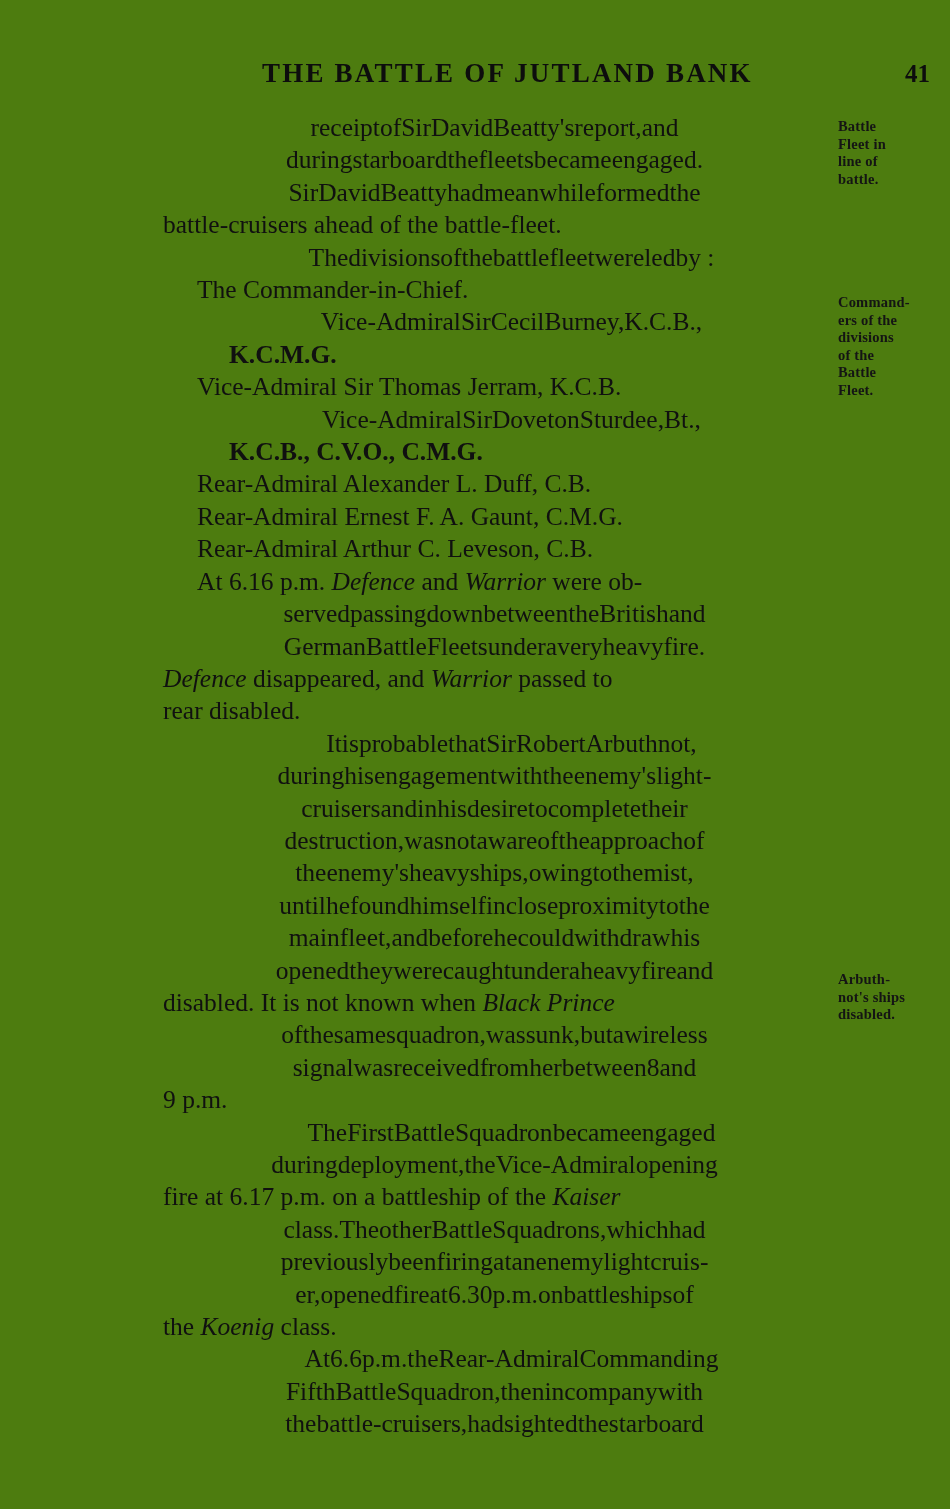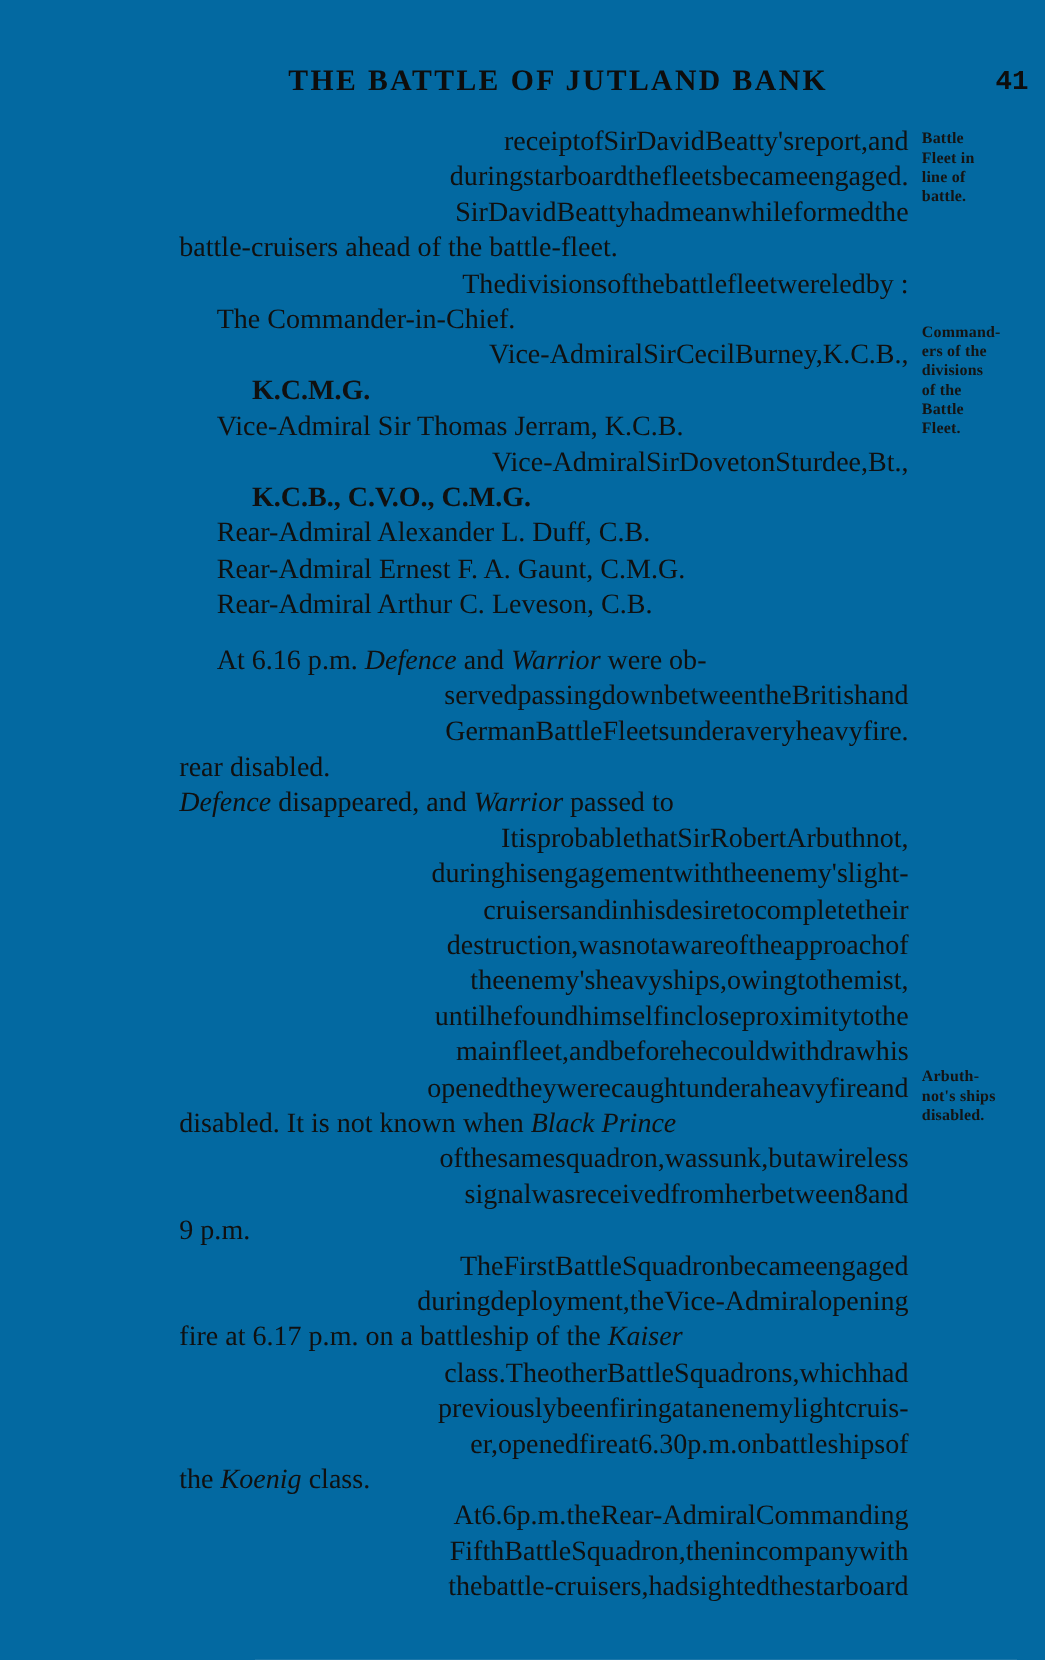--- a/index.html
+++ b/index.html
@@ -4,21 +4,21 @@
 <style>
   html, body {
     margin: 0;
     padding: 0;
     background: #ffffff;
   }
   .page {
     position: relative;
     width: 950px;
     height: 1509px;
-    background: #0369a1;
+    background: #4d7c0f;
     font-family: "Liberation Serif", serif;
     color: #111111;
     overflow: hidden;
   }
 
   
   .running-head {
     position: absolute;
     top: 58px;
     left: 0;
@@ -33,21 +33,21 @@
     font-weight: bold;
     font-size: 27px;
     letter-spacing: 2.2px;
     white-space: nowrap;
     color: #0d0d0d;
   }
   .head-folio {
     position: absolute;
     left: 905px;
     top: 2px;
-    font-family: Liberation Mono, monospace;
+    font-family: Liberation Serif, serif;
     font-weight: bold;
     font-size: 25px;
     color: #0d0d0d;
   }
 
   
   .col {
     position: absolute;
     left: 163px;
     top: 112px;
@@ -56,21 +56,21 @@
   .ln {
     font-size: 25.5px;
     line-height: 32.4px;
     color: #101010;
     white-space: nowrap;
     letter-spacing: 0px;
   }
   
   .just {
     display: flex;
-    justify-content: flex-end;
+    justify-content: center;
     width: 663px;
   }
   .just > span { white-space: pre; }
   .indent { padding-left: 34px; }
   .indent-w { width: 629px; }
   .indent2 { padding-left: 34px; }
   .hang { padding-left: 66px; font-weight: bold; }
   .it { font-style: italic; }
 
   
@@ -187,21 +187,21 @@
         <span>Bt.,</span>
       </div>
       <div class="ln hang">K.C.B., C.V.O., C.M.G.</div>
 
       <div class="ln indent2">Rear-Admiral Alexander L. Duff, C.B.</div>
       <div class="ln indent2">Rear-Admiral Ernest F. A. Gaunt, C.M.G.</div>
       <div class="ln indent2">Rear-Admiral Arthur C. Leveson, C.B.</div>
     </div>
 
     <div>
-      <div class="ln" style="padding-left:34px;margin-top:18px;">
+      <div class="ln" style="padding-left:34px;">
         <span>At 6.16 p.m. </span><span class="it">Defence</span><span> and </span><span class="it">Warrior</span><span> were ob-</span>
       </div>
       <div class="ln just">
         <span>served</span>
         <span>passing</span>
         <span>down</span>
         <span>between</span>
         <span>the</span>
         <span>British</span>
         <span>and</span>
@@ -209,24 +209,24 @@
       <div class="ln just">
         <span>German</span>
         <span>Battle</span>
         <span>Fleets</span>
         <span>under</span>
         <span>a</span>
         <span>very</span>
         <span>heavy</span>
         <span>fire.</span>
       </div>
-      <div class="ln">rear disabled.</div>
       <div class="ln">
         <span class="it">Defence</span><span> disappeared, and </span><span class="it">Warrior</span><span> passed to</span>
       </div>
+      <div class="ln">rear disabled.</div>
     </div>
 
     <div>
       <div class="ln just indent indent-w">
         <span>It</span>
         <span>is</span>
         <span>probable</span>
         <span>that</span>
         <span>Sir</span>
         <span>Robert</span>

